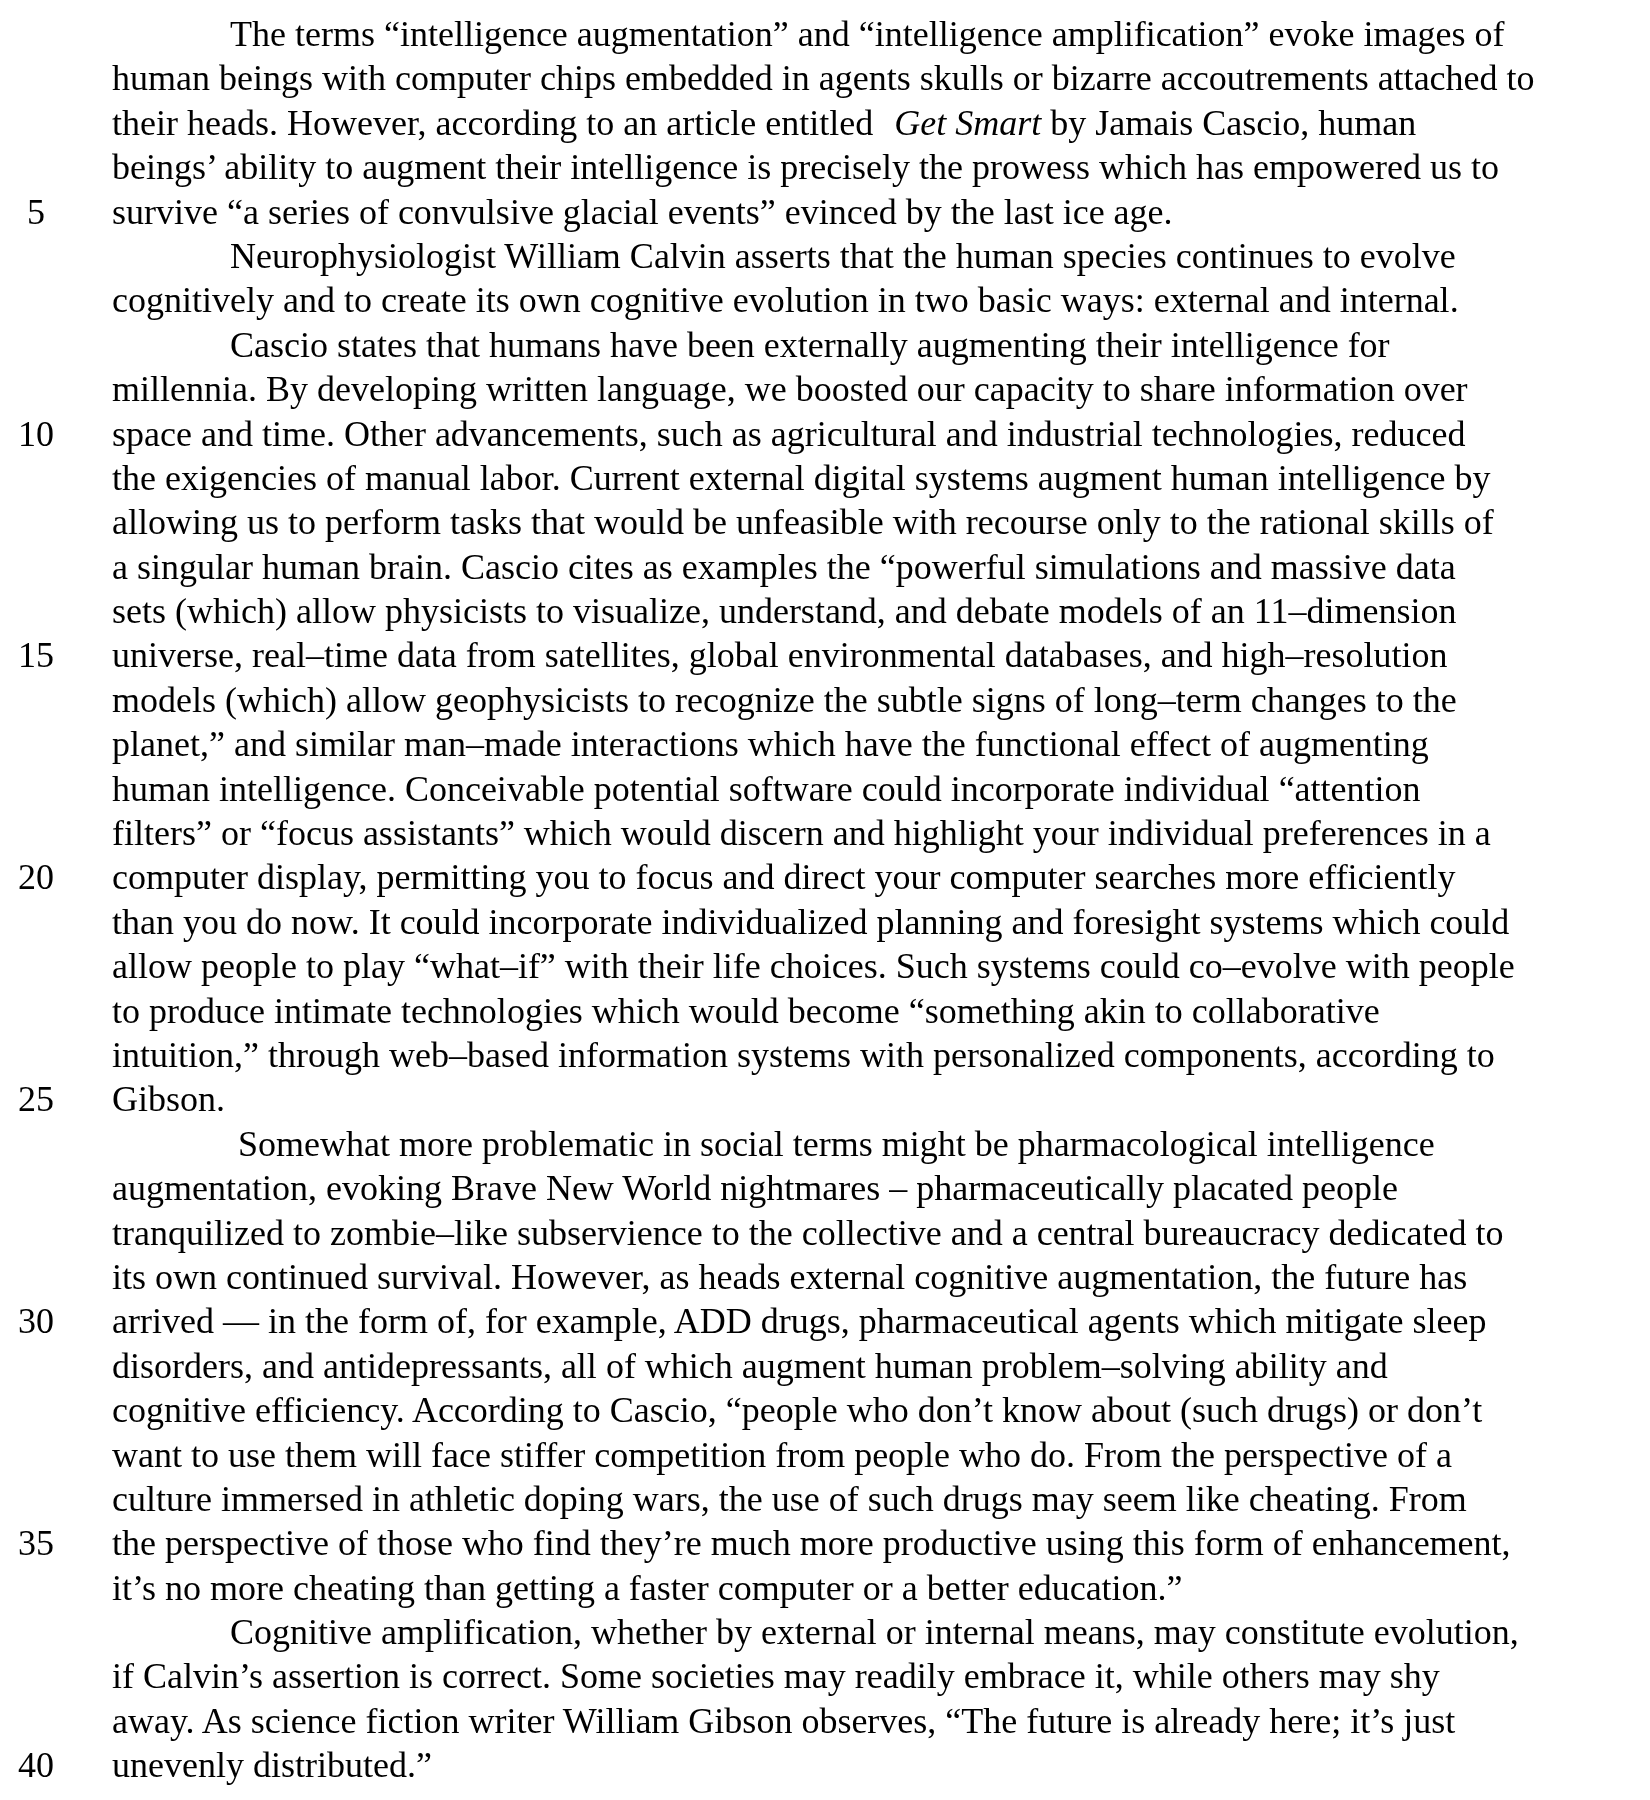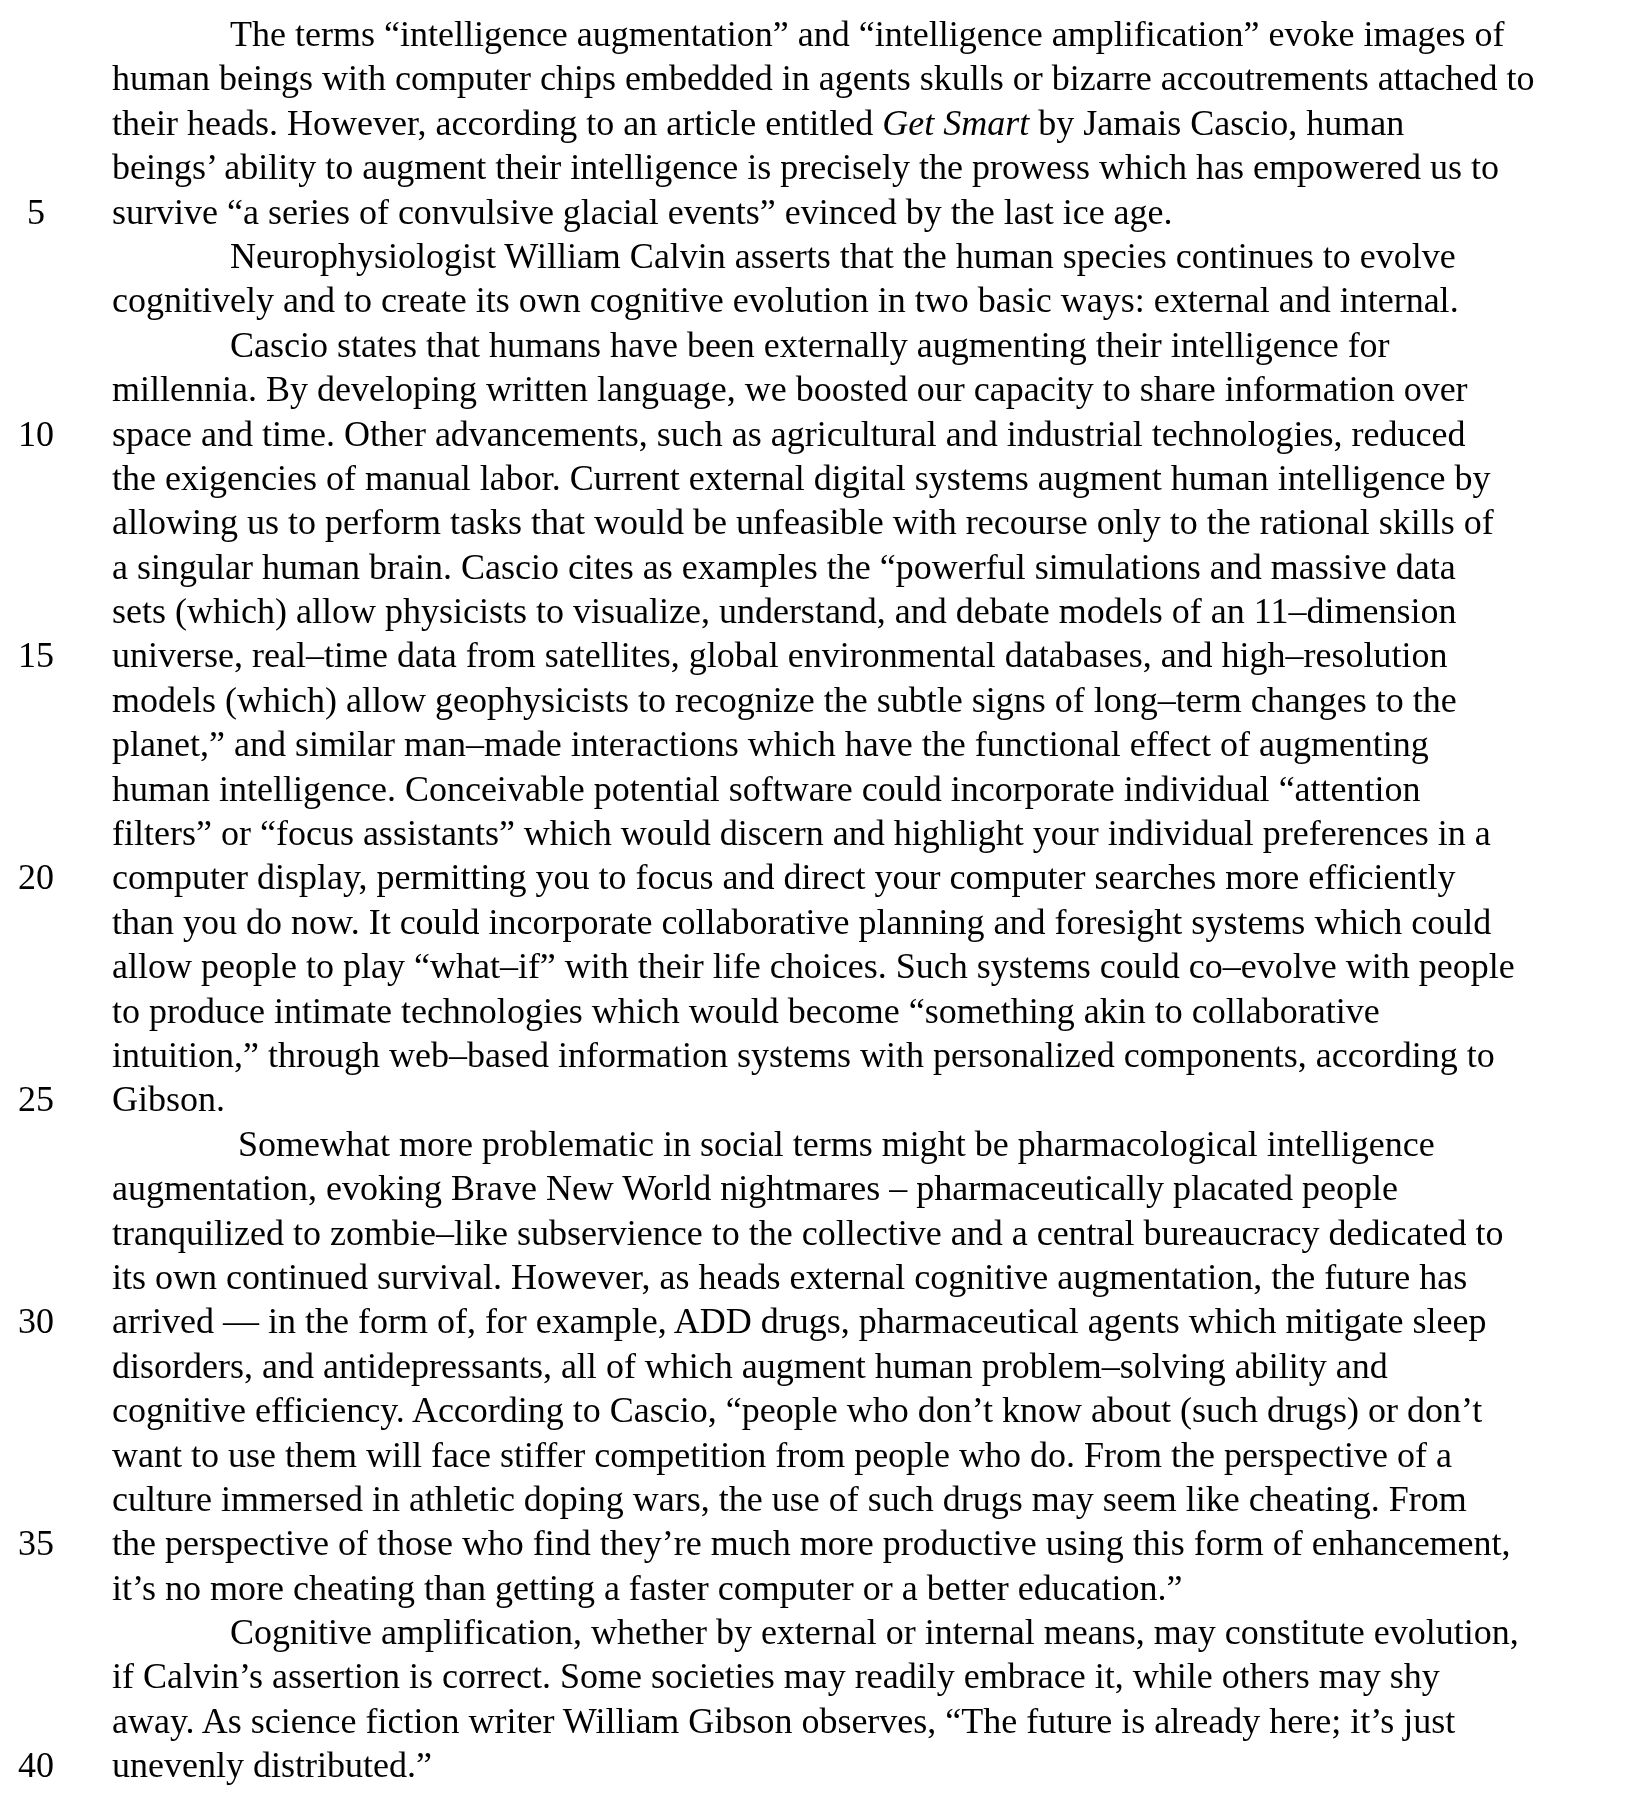--- a/index.html
+++ b/index.html
@@ -39,21 +39,21 @@
       position: absolute;
       left: 112px;
       top: 0;
     }
     .line-text.indent {
       left: 230px;
     }
     .line-text.indent-wide {
       left: 238px;
     }
-    em { font-style: italic; }
+    em { font-style: italic; margin-left: 12px; }
   </style>
 </head>
 <body>
 
 <div class="passage" id="passage">
     <div class="line">
       <span class="line-text indent"><span>The terms “intelligence augmentation” and “intelligence amplification” evoke images of</span></span>
     </div>
     <div class="line">
       <span class="line-text"><span>human beings with computer chips embedded in agents skulls or bizarre accoutrements attached to</span></span>
@@ -110,21 +110,21 @@
       <span class="line-text"><span>human intelligence. Conceivable potential software could incorporate individual “attention</span></span>
     </div>
     <div class="line">
       <span class="line-text"><span>filters” or “focus assistants” which would discern and highlight your individual preferences in a</span></span>
     </div>
     <div class="line">
       <span class="line-number">20</span>
       <span class="line-text"><span>computer display, permitting you to focus and direct your computer searches more efficiently</span></span>
     </div>
     <div class="line">
-      <span class="line-text"><span>than you do now. It could incorporate collaborative planning and foresight systems which could</span></span>
+      <span class="line-text"><span>than you do now. It could incorporate individualized planning and foresight systems which could</span></span>
     </div>
     <div class="line">
       <span class="line-text"><span>allow people to play “what–if” with their life choices. Such systems could co–evolve with people</span></span>
     </div>
     <div class="line">
       <span class="line-text"><span>to produce intimate technologies which would become “something akin to collaborative</span></span>
     </div>
     <div class="line">
       <span class="line-text"><span>intuition,” through web–based information systems with personalized components, according to</span></span>
     </div>

